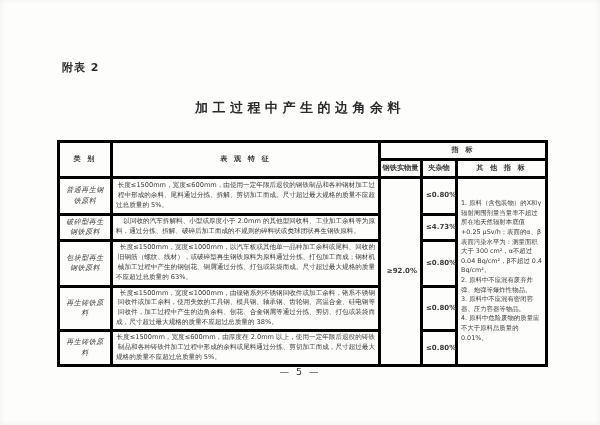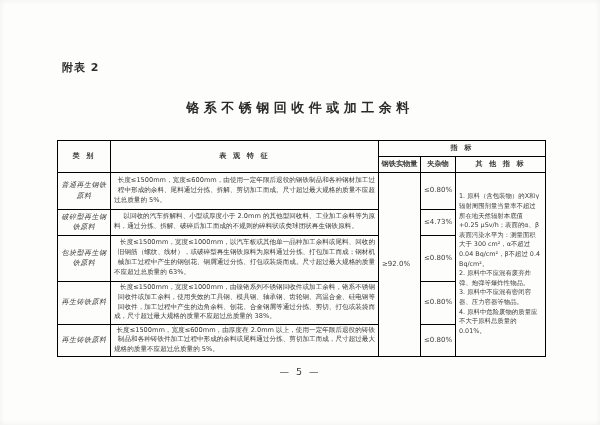--- a/index.html
+++ b/index.html
@@ -29,21 +29,21 @@
   }
   table.spec {
     position:absolute; left:57px; top:140px;
     width:488px;
     border-collapse:collapse;
     table-layout:fixed;
     font-size:6.6px;
     color:#3c3c3c;
   }
   table.spec th, table.spec td {
-    border:1px solid #000000;
+    border:3px solid #000000;
     padding:1px 3px;
     line-height:1.5;
     vertical-align:middle;
   }
   table.spec th {
     font-weight:bold;
     text-align:center;
     font-size:7.2px;
     letter-spacing:2px;
     padding:2px 1px;
@@ -54,23 +54,24 @@
     letter-spacing:0.5px;
     padding:1px 4px;
     font-style:italic;
   }
   td.feature {
     text-align:right;
     text-align-last:left;
     font-size:6.6px;
   }
   td.metric {
-    text-align:left;
+    text-align:right;
     font-size:7px;
     white-space:nowrap;
+    font-weight:bold;
   }
   td.other {
     text-align:left;
     font-size:6.4px;
     line-height:1.45;
     white-space:pre-line;
     padding:2px 3px;
     vertical-align:middle;
   }
   tr.r1 { height:37px; }
@@ -90,21 +91,21 @@
     letter-spacing:2px;
   }
 </style>
 </head>
 <body>
 
 <div class="page">
 
   <div class="appendix-label">附表 2</div>
 
-  <div class="doc-title">铬系不锈钢回收件或加工余料</div>
+  <div class="doc-title">加工过程中产生的边角余料</div>
 
   <table class="spec">
     <colgroup>
       <col style="width:53px">
       <col style="width:268px">
       <col style="width:42px">
       <col style="width:35px">
       <col style="width:90px">
     </colgroup>
     <thead>

